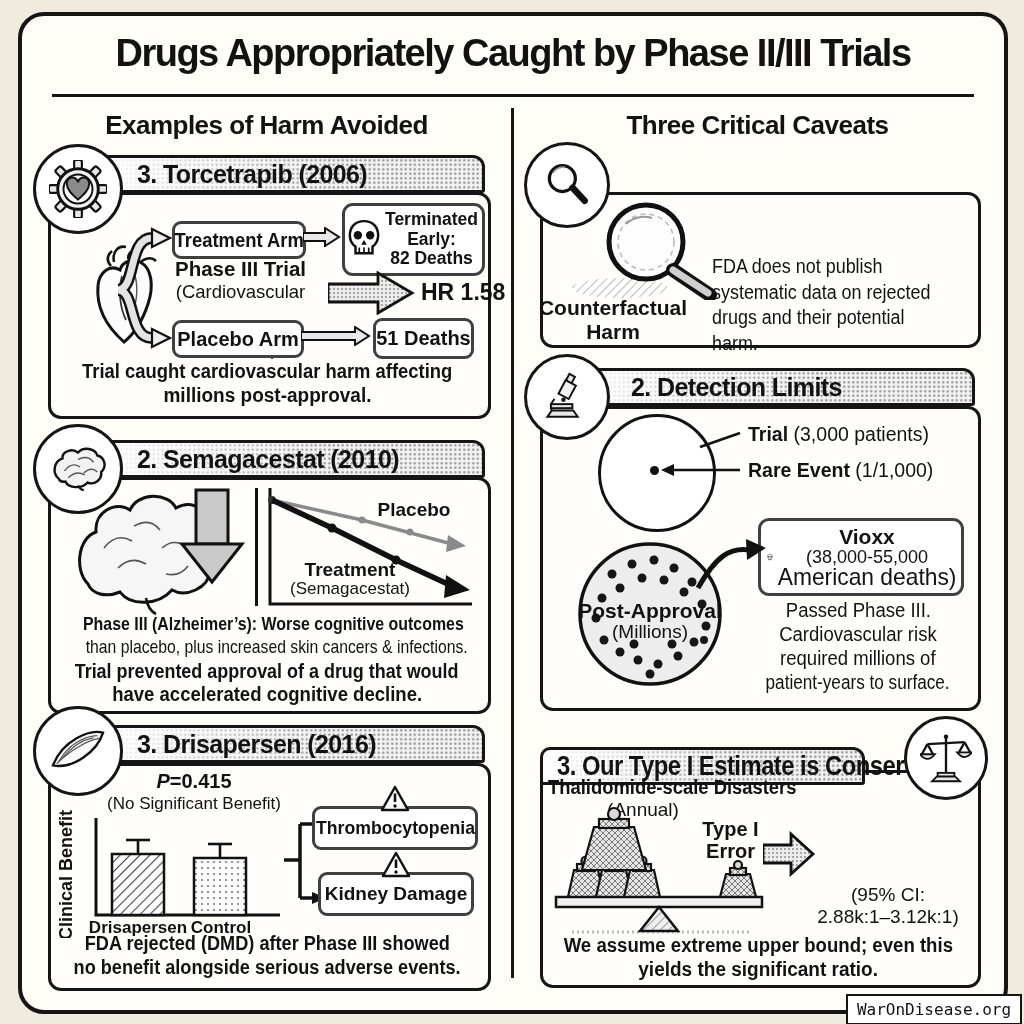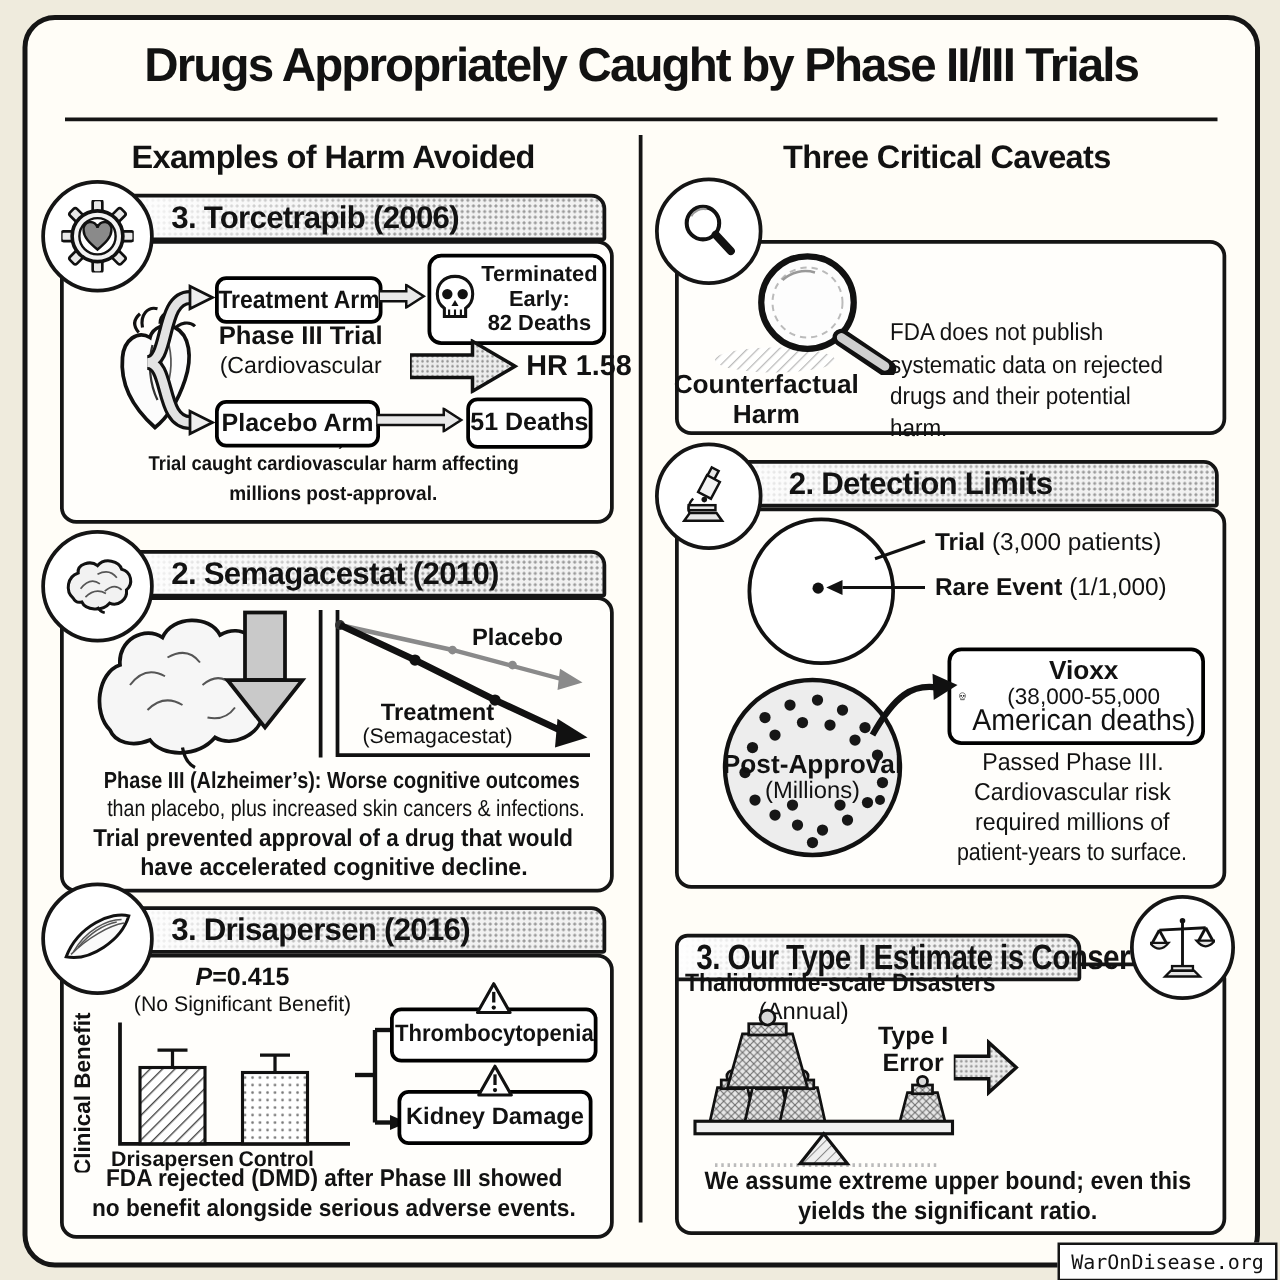--- a/index.html
+++ b/index.html
@@ -10,21 +10,21 @@
   .title-rule{position:absolute;left:52px;top:94px;width:922px;height:3px;background:#151515;}
   .main-title{position:absolute;left:30px;top:32px;width:966px;text-align:center;font-weight:bold;font-size:38px;letter-spacing:-1.5px;white-space:nowrap;}
   .col-hdr{position:absolute;font-weight:bold;font-size:26px;letter-spacing:-0.5px;text-align:center;}
   .hdr{position:absolute;height:38px;border:3px solid #151515;border-radius:10px 12px 3px 3px;
        background-color:#f2f2f2;
        background-image:linear-gradient(100deg,#ffffff 0%,rgba(255,255,255,0) 60%),radial-gradient(circle,#9b9b9b 1px,transparent 1.4px);
        background-size:100% 100%,4.5px 4.5px;
        display:flex;align-items:center;font-weight:bold;font-size:25px;letter-spacing:-0.6px;white-space:nowrap;z-index:2;}
   .bodybox{position:absolute;background:#fffefb;border:3px solid #151515;border-radius:13px;z-index:1;}
   .badge{position:absolute;background:#fff;border:3.5px solid #151515;border-radius:50%;display:flex;align-items:center;justify-content:center;z-index:5;}
-  .rbox{position:absolute;border:3px solid #000000;border-radius:9px;background:#fff;display:flex;align-items:center;justify-content:center;font-weight:bold;z-index:3;}
+  .rbox{position:absolute;border:3px solid #404040;border-radius:9px;background:#fff;display:flex;align-items:center;justify-content:center;font-weight:bold;z-index:3;}
   .b{font-weight:bold;}
   .ctr{text-align:center;}
   .nw{white-space:nowrap;}
   .cx{display:inline-block;white-space:nowrap;transform:scaleX(var(--sx,.9));transform-origin:center;}
   .cxl{transform-origin:left center;}
   .cap{position:absolute;text-align:center;font-weight:bold;z-index:3;}
   .watermark{position:absolute;left:846px;top:994px;width:172px;height:27px;background:#fff;border:2.5px solid #151515;
              display:flex;align-items:center;justify-content:center;
              font-family:"DejaVu Sans Mono",monospace;font-size:16px;z-index:9;}
   svg{display:block;}
@@ -137,21 +137,21 @@
   <div class="rbox" style="left:172px;top:320px;width:126px;height:32px;font-size:20px;">
     <span>Placebo Arm</span>
   </div>
   <svg class="abs" style="left:301px;top:326px;z-index:3;" width="70" height="20" viewBox="0 0 70 20">
     <polygon points="0,6 54,6 54,1 68,10 54,19 54,14 0,14" fill="#e8e8e8" stroke="#111" stroke-width="2"></polygon>
   </svg>
   <div class="rbox" style="left:373px;top:318px;width:95px;height:35px;font-size:20px;">
     <span>51 Deaths</span>
   </div>
 
-  <div class="cap" style="left:58px;top:360px;width:418px;font-size:16px;line-height:23.5px;">
+  <div class="cap" style="left:58px;top:360px;width:418px;font-size:20px;line-height:23.5px;">
     <span class="cx" style="--sx:.92">Trial caught cardiovascular harm affecting</span><br>
     <span class="cx" style="--sx:.95">millions post-approval.</span>
   </div>
 
   <div class="hdr" style="left:90px;top:440px;width:395px;padding-left:44px;box-sizing:border-box;">
     <span>2. Semagacestat (2010)</span>
   </div>
   <div class="bodybox" style="left:48px;top:477px;width:437px;height:231px;"></div>
   <div class="badge" style="left:33px;top:424px;width:84px;height:84px;">
     <svg width="58" height="48" viewBox="0 0 60 48">
@@ -481,20 +481,24 @@
   <svg class="abs" style="left:763px;top:831px;z-index:3;" width="54" height="46" viewBox="0 0 54 46">
     <defs>
         <pattern id="dotsCA" width="4" height="4" patternUnits="userSpaceOnUse">
           <rect width="4" height="4" fill="#ececec"></rect>
           <circle cx="2" cy="2" r="1" fill="#8f8f8f"></circle>
         </pattern>
       </defs>
     <polygon points="0,14 28,14 28,3 50,23 28,43 28,32 0,32" fill="url(#dotsCA)" stroke="#111" stroke-width="2.8"></polygon>
   </svg>
 
+  <div class="abs ctr" style="left:806px;top:884px;width:164px;font-size:19px;line-height:22px;z-index:3;">
+    <div>(95% CI:</div>
+    <div class="nw">2.88k:1–3.12k:1)</div>
+  </div>
 
   <div class="cap" style="left:548px;top:934px;width:420px;font-size:20px;line-height:23.5px;">
     <span class="cx" style="--sx:.93">We assume extreme upper bound; even this</span><br>
     <span class="cx" style="--sx:.95">yields the significant ratio.</span>
   </div>
 
   <div class="watermark">WarOnDisease.org</div>
 </div>
 
 </body></html>

